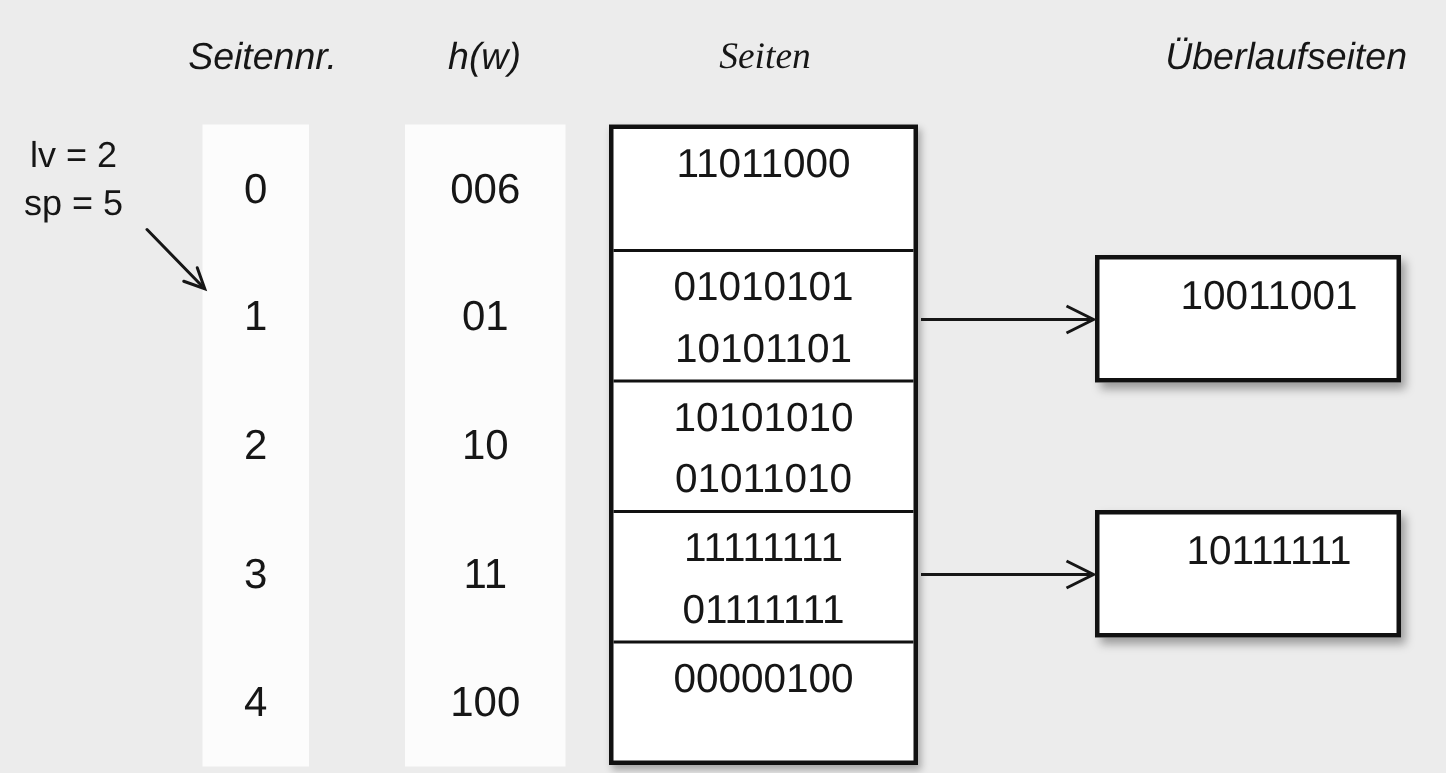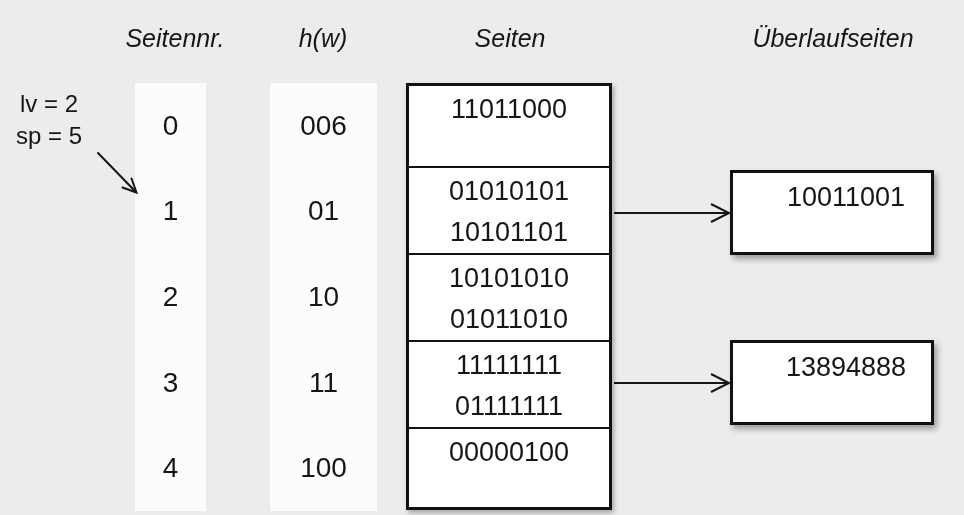--- a/index.html
+++ b/index.html
@@ -28,22 +28,22 @@
     height: 32px;
     font-size: 25px;
     font-style: italic;
     font-weight: 500;
     text-align: center;
     line-height: 32px;
     white-space: nowrap;
   }
   .hdr-seitennr   { left: 120px; width: 110px; }
   .hdr-hw         { left: 268px; width: 110px; }
-  .hdr-seiten     { left: 430px; width: 160px; }
-  .hdr-ueberlauf  { left: 728px; width: 210px; }
+  .hdr-seiten     { left: 430px; width: 160px; font-family: Liberation Serif, serif; }
+  .hdr-ueberlauf  { left: 728px; width: 210px; text-align: right; }
 
   .annotation {
     position: absolute;
     left: 6px;
     top: 72px;
     width: 86px;
     font-size: 24px;
     font-weight: 500;
     line-height: 32px;
     text-align: center;
@@ -163,21 +163,21 @@
     </div>
     <div class="pagecell">
       <div>00000100</div>
     </div>
   </div>
 
   <div class="ovbox ovbox-1">
     <div>10011001</div>
   </div>
   <div class="ovbox ovbox-2">
-    <div>13894888</div>
+    <div>10111111</div>
   </div>
 
   <svg class="arrow-layer" viewBox="0 0 964 515">
 
     <g stroke="#161616" stroke-width="2" fill="none" stroke-linecap="round">
       <line x1="98" y1="137" x2="134" y2="174"></line>
       <polyline points="131.5,162.5 136.5,176.5 122.5,171.5"></polyline>
     </g>
 
     <g stroke="#161616" stroke-width="2" fill="none">

